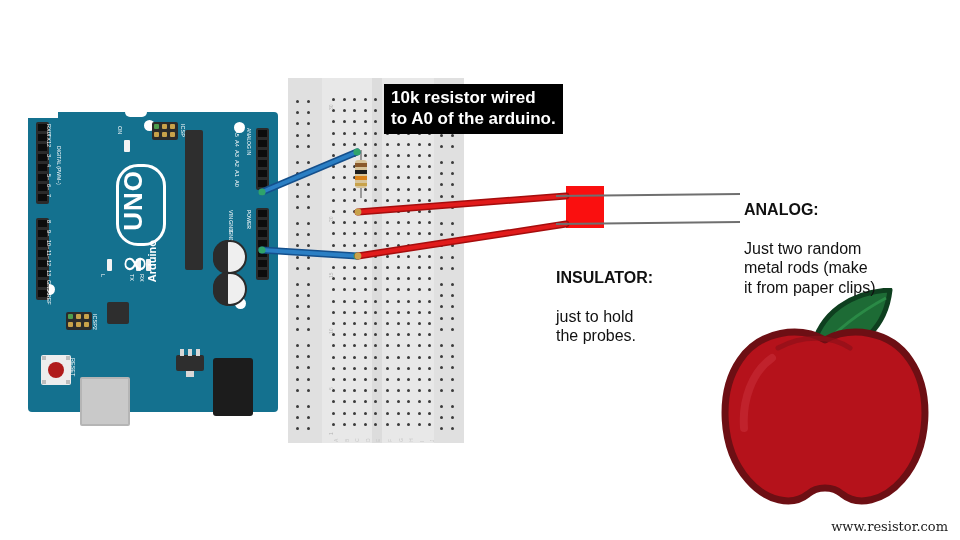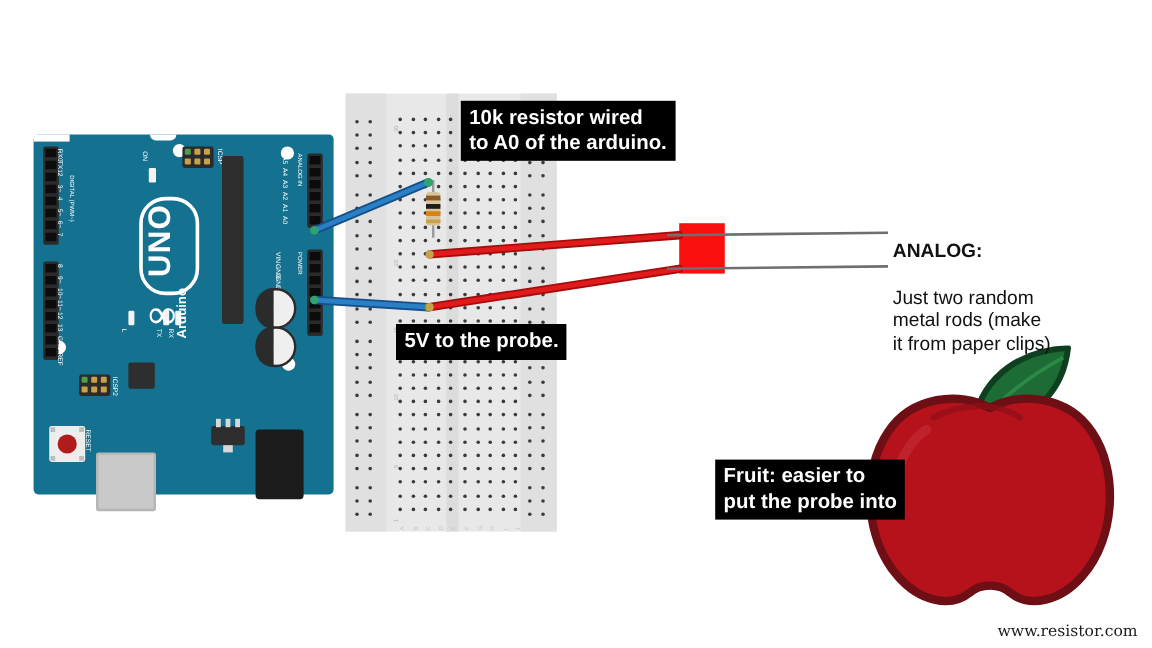--- a/index.html
+++ b/index.html
@@ -769,25 +769,27 @@
                C230 160 232 104 210 72
                C190 42 150 38 125 52 Z" fill="#b5121b" stroke="#6d0f14" stroke-width="7" stroke-linejoin="round"></path>
       <path d="M72 70 C52 84 42 112 44 140" fill="none" stroke="#c8303a" stroke-width="8" stroke-linecap="round" opacity="0.55"></path>
       <path d="M78 60 C104 46 132 48 150 60" fill="none" stroke="#8f1018" stroke-width="5" stroke-linecap="round" opacity="0.7"></path>
     </g>
   </svg>
 
   <div class="blklabel" style="left:355px;top:84px;font-size:17px;margin-left:29px;">10k resistor wired
 to A0 of the arduino.</div>
 
-  <div class="blklabel" style="left:330px;top:270px;font-size:17px;">5V to the probe.</div>
-
-  <div class="blklabel" style="left:596px;top:383px;font-size:17px;">Fruit: easier to
-put the probe into</div>
-
+
+
+  <div class="plaintext" style="left:556px;top:248px;font-size:16px;">
+    <span class="hd">INSULATOR:</span><br>
+    <span style="white-space:pre-line;">just to hold
+the probes.</span>
+  </div>
 
   <div class="plaintext" style="left:744px;top:180px;font-size:16px;">
     <span class="hd">ANALOG:</span><br>
     <span style="white-space:pre-line;">Just two random
 metal rods (make
 it from paper clips)</span>
   </div>
 
   <div id="watermark">www.resistor.com</div>
 

